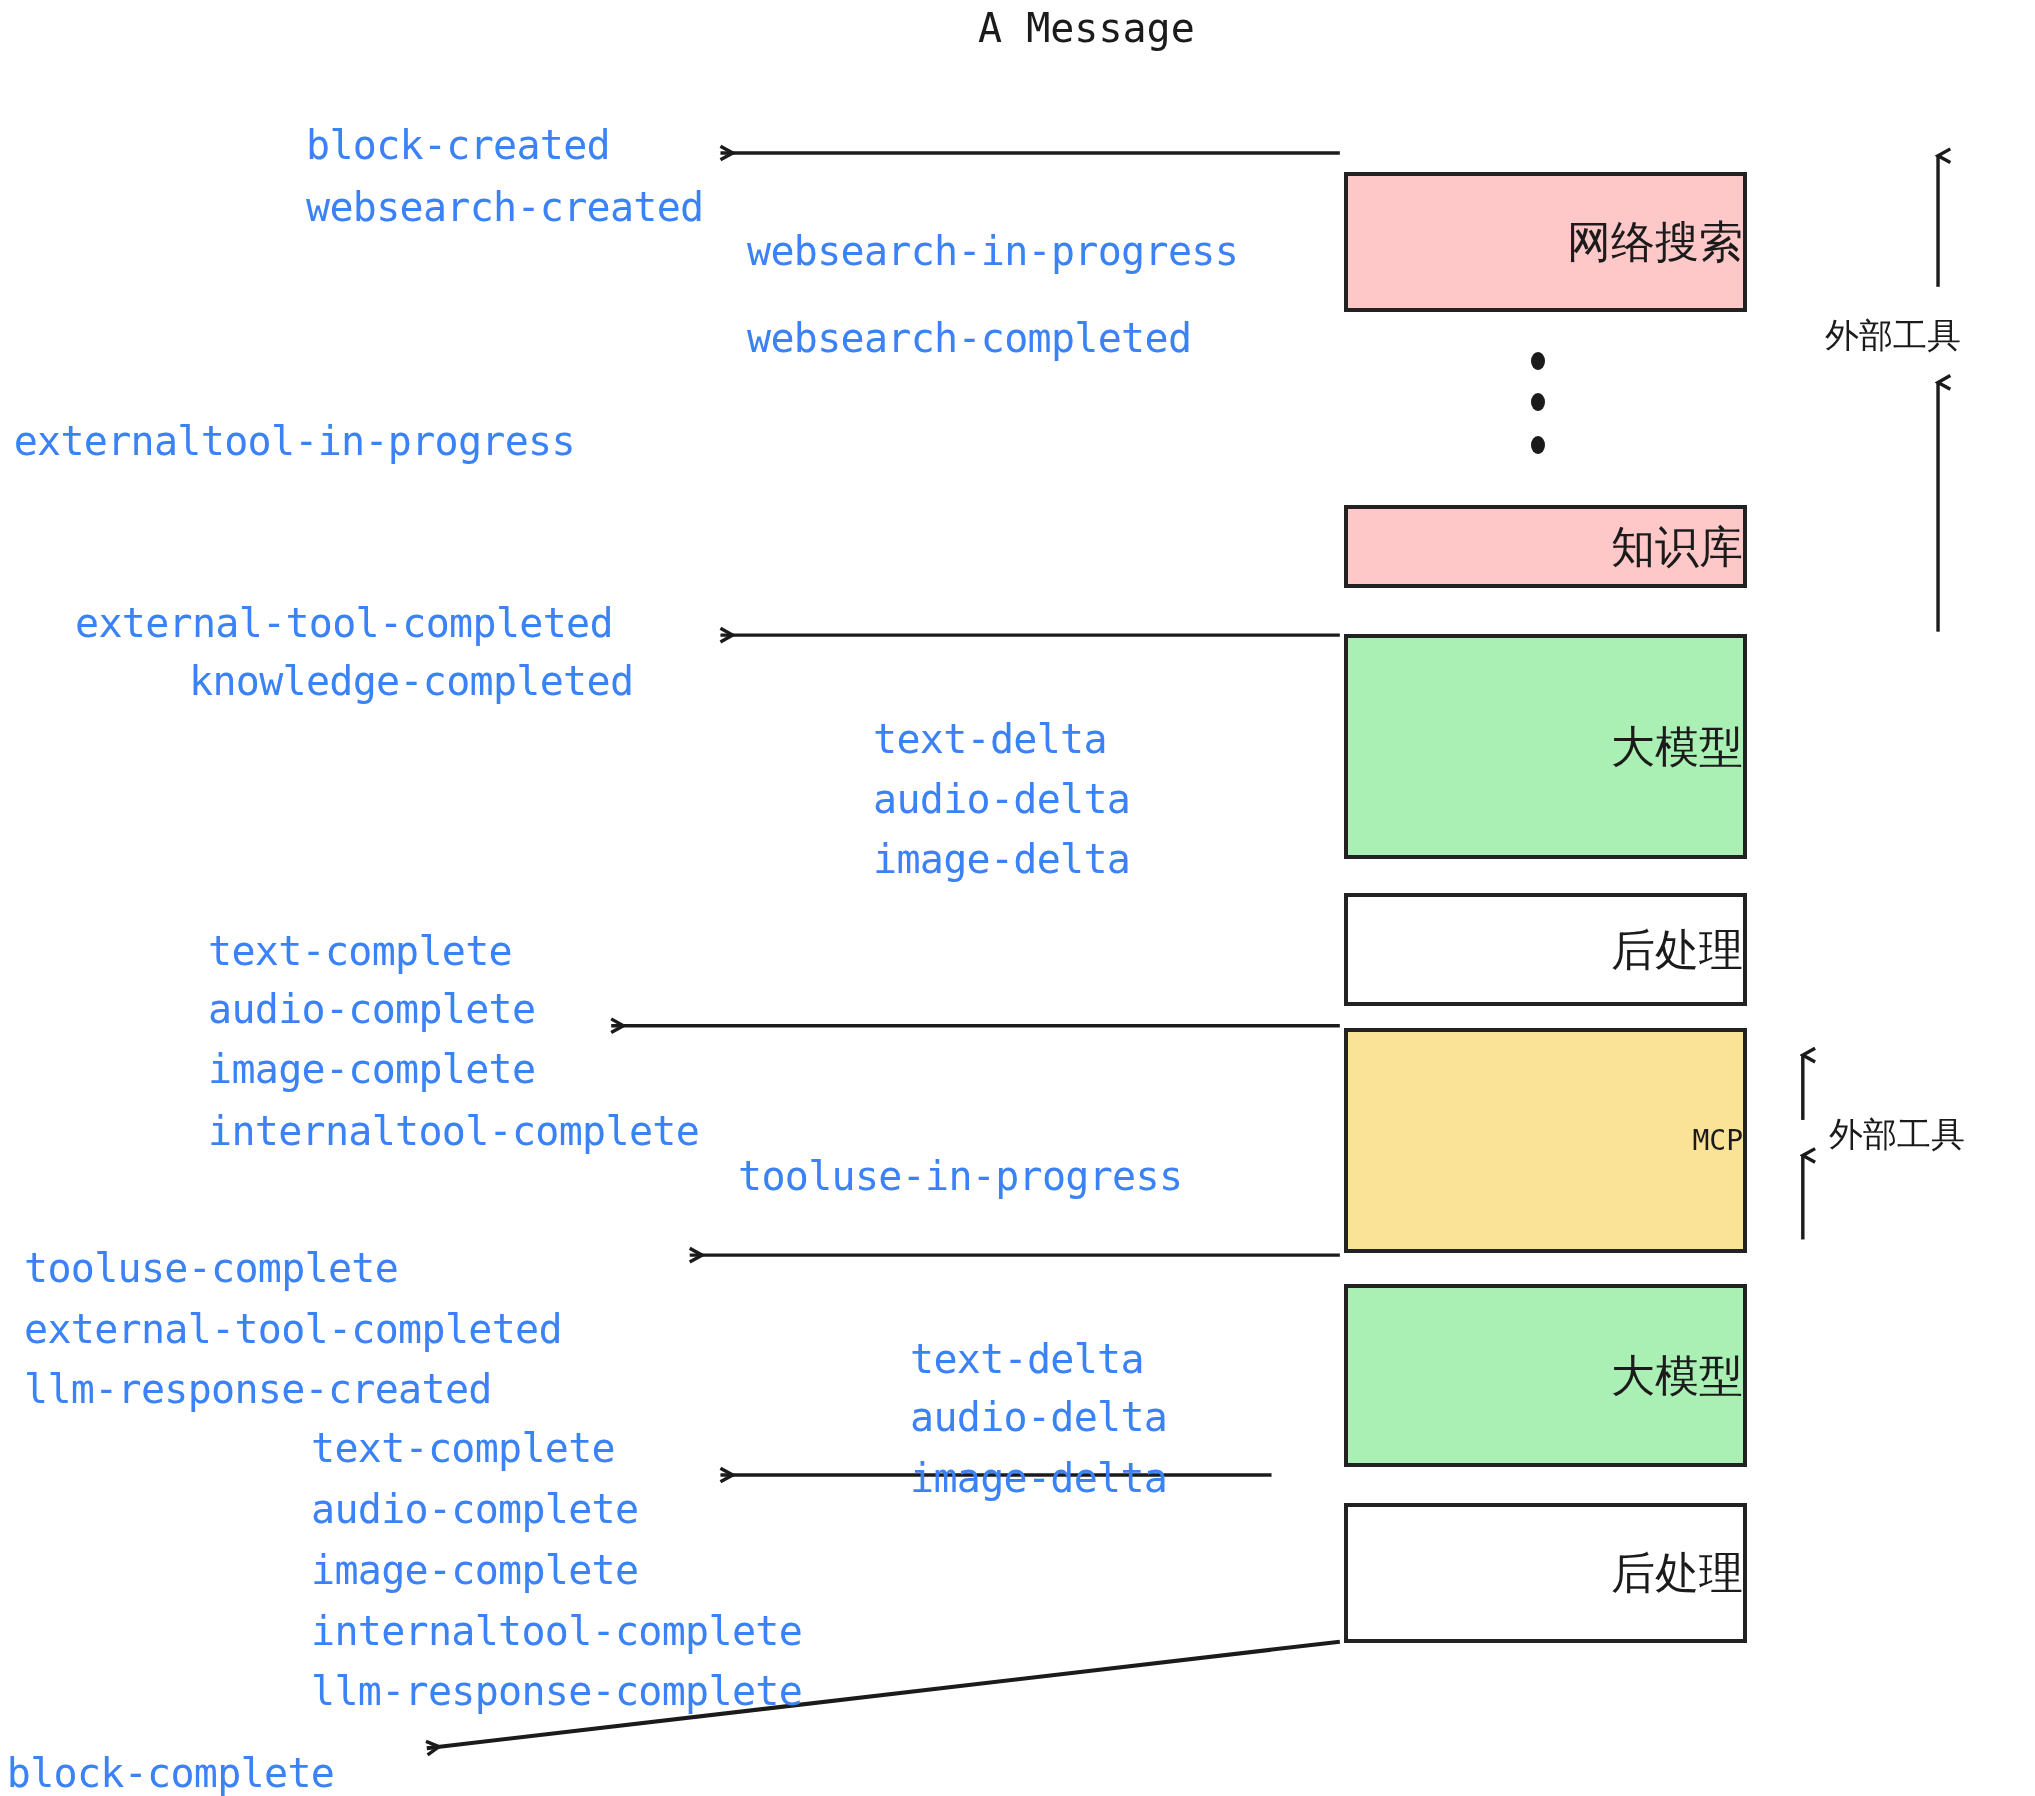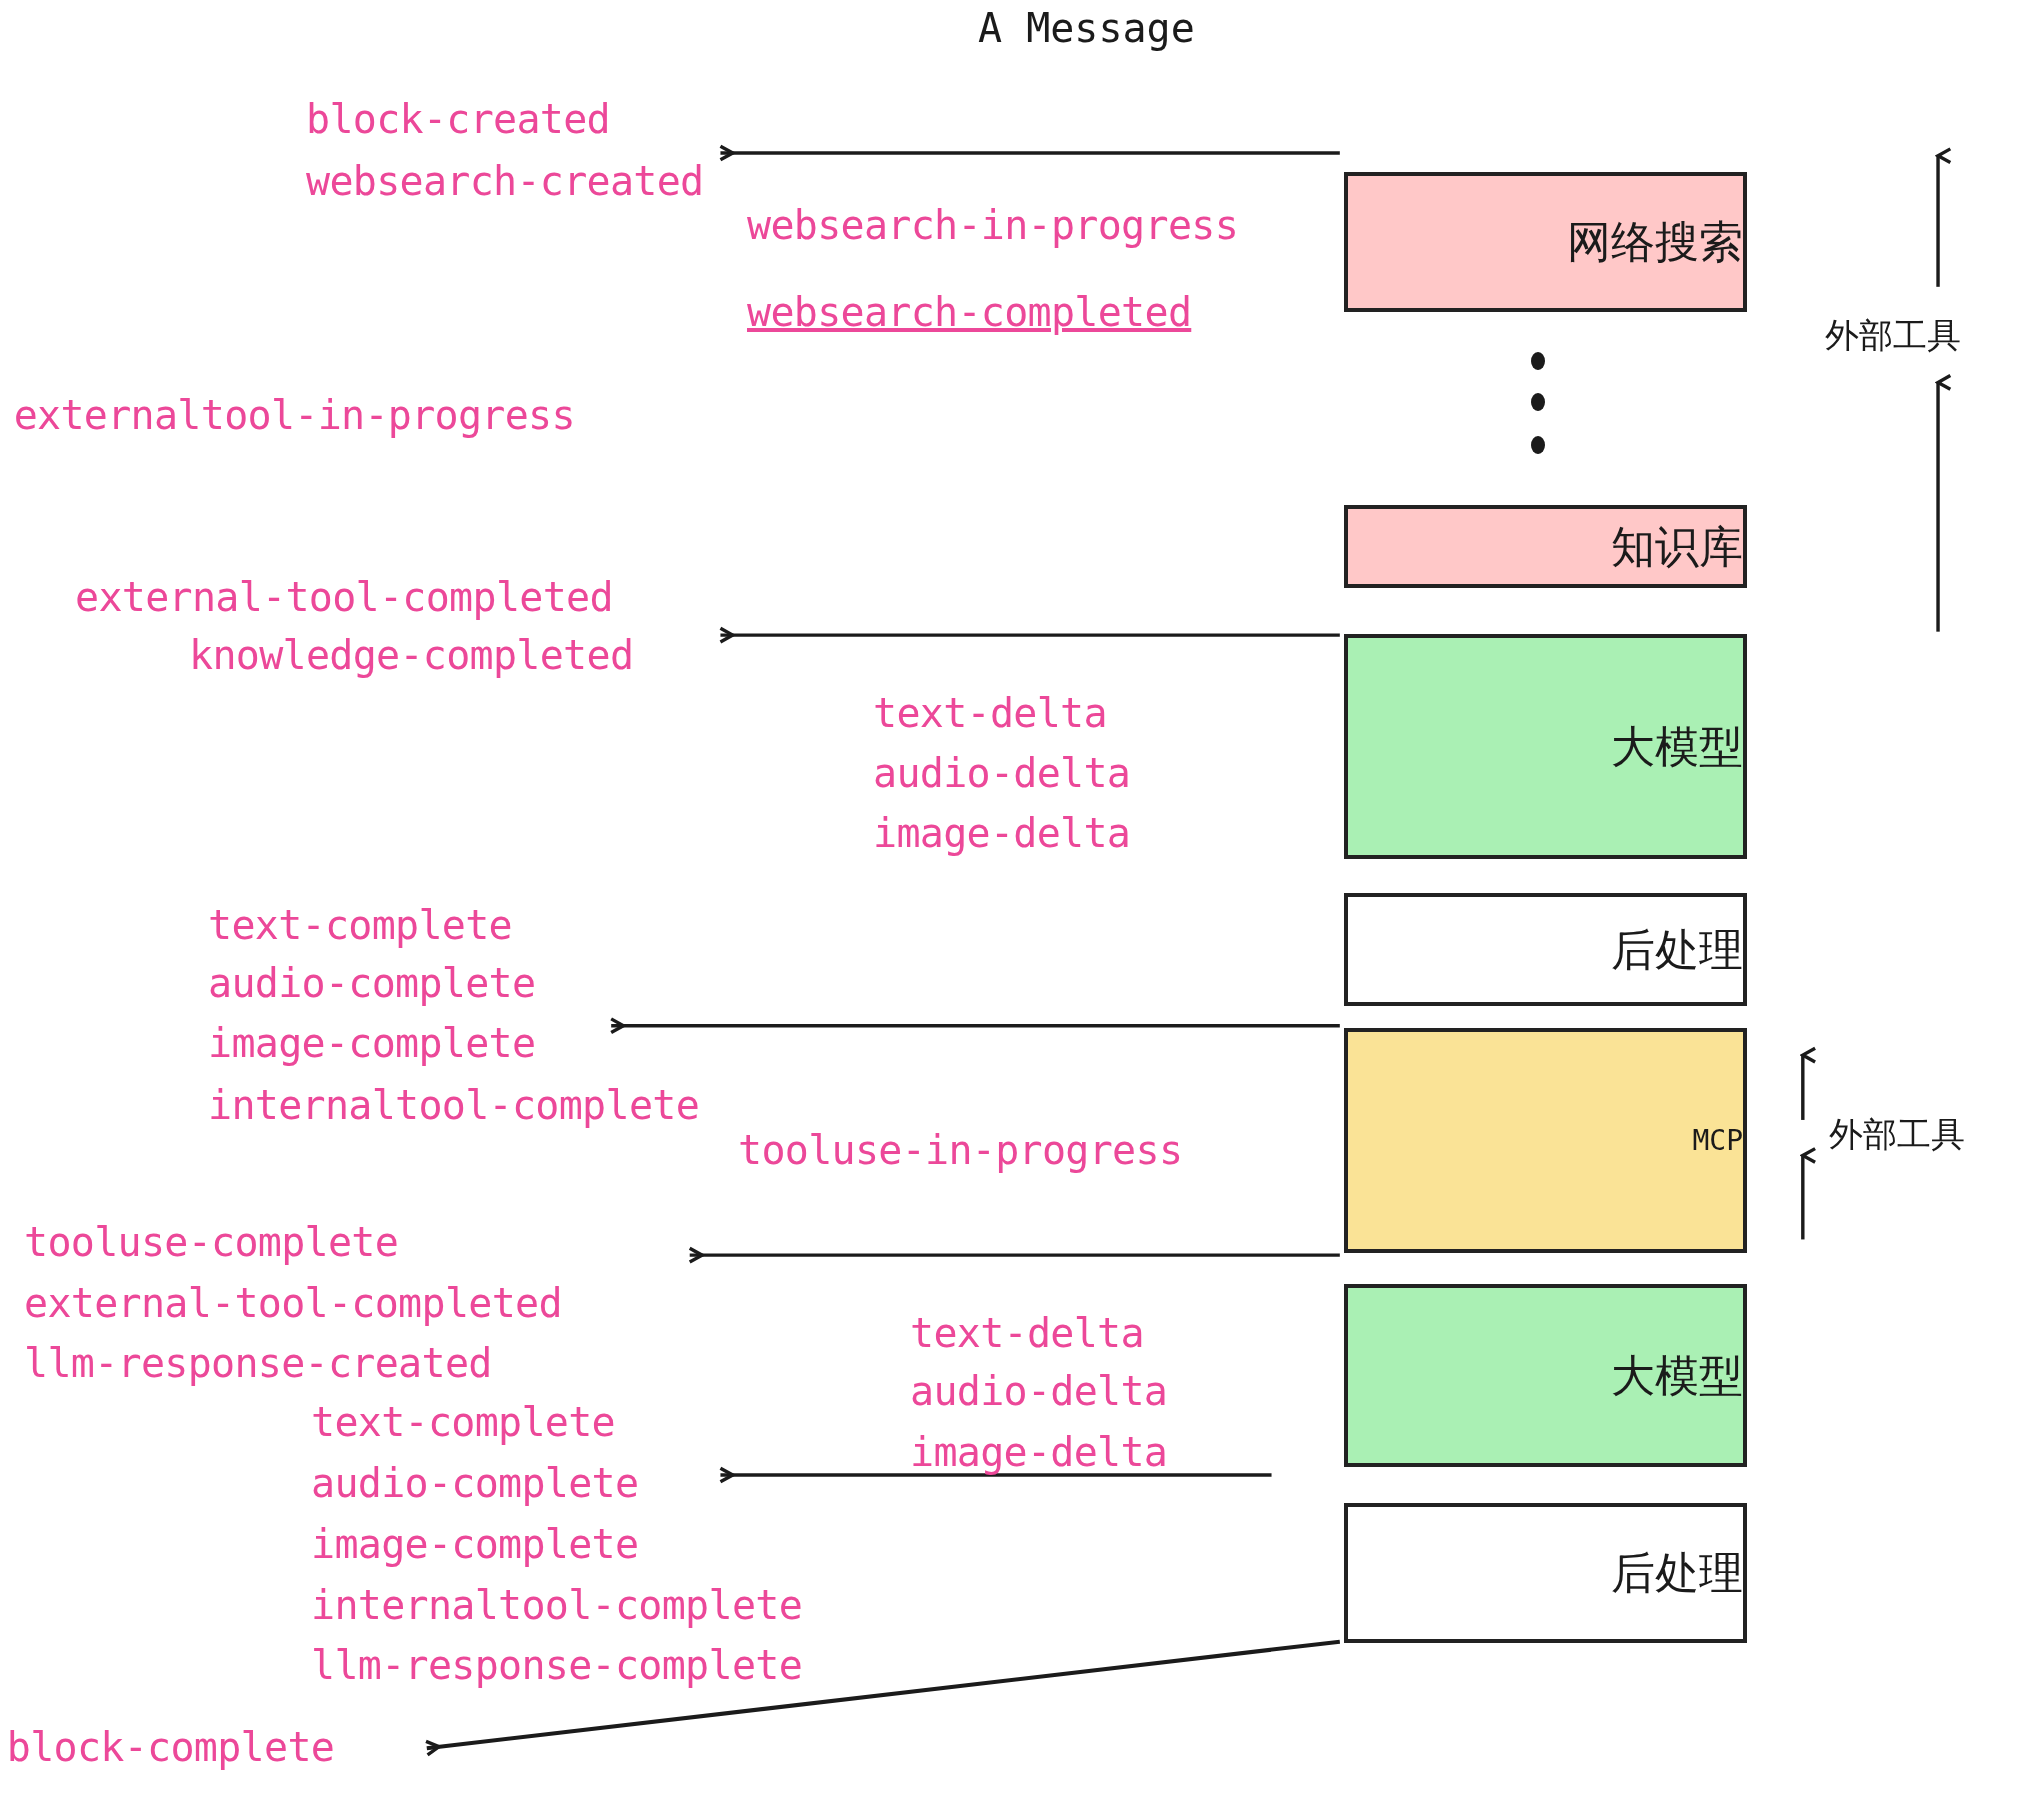--- a/index.html
+++ b/index.html
@@ -19,24 +19,25 @@
     position: absolute;
     top: 0;
     left: 0;
     width: 2035px;
     height: 1796px;
   }
   .mono-label {
     position: absolute;
     font-family: "DejaVu Sans Mono", "Liberation Mono", monospace;
     font-size: 40px;
-    color: #ec4899;
+    color: #3b82f6;
     white-space: pre;
     line-height: 1;
     letter-spacing: -0.7px;
+    margin-top: 26px;
   }
   .title-label {
     position: absolute;
     font-family: "DejaVu Sans Mono", "Liberation Mono", monospace;
     font-size: 40px;
     color: #1b1b1b;
     white-space: pre;
     line-height: 1;
   }
   .cjk-label {
@@ -144,21 +145,21 @@
   <div class="cjk-label" style="left:1825px; top:318px;">外部工具</div>
 
   <div class="cjk-label" style="left:1829px; top:1117px;">外部工具</div>
 
   <div class="mono-label" style="left:306px; top:99px;">block-created</div>
 
   <div class="mono-label" style="left:306px; top:161px;">websearch-created</div>
 
   <div class="mono-label" style="left:747px; top:205px;">websearch-in-progress</div>
 
-  <div class="mono-label" style="left:747px; top:292px;text-decoration:underline;">websearch-completed</div>
+  <div class="mono-label" style="left:747px; top:292px;">websearch-completed</div>
 
   <div class="mono-label" style="left:13.7px; top:395px;">externaltool-in-progress</div>
 
 
   <div class="mono-label" style="left:75px; top:577px;">external-tool-completed</div>
 
   <div class="mono-label" style="left:189px; top:635px;">knowledge-completed</div>
 
   <div class="mono-label" style="left:873px; top:693px;">text-delta</div>
 

